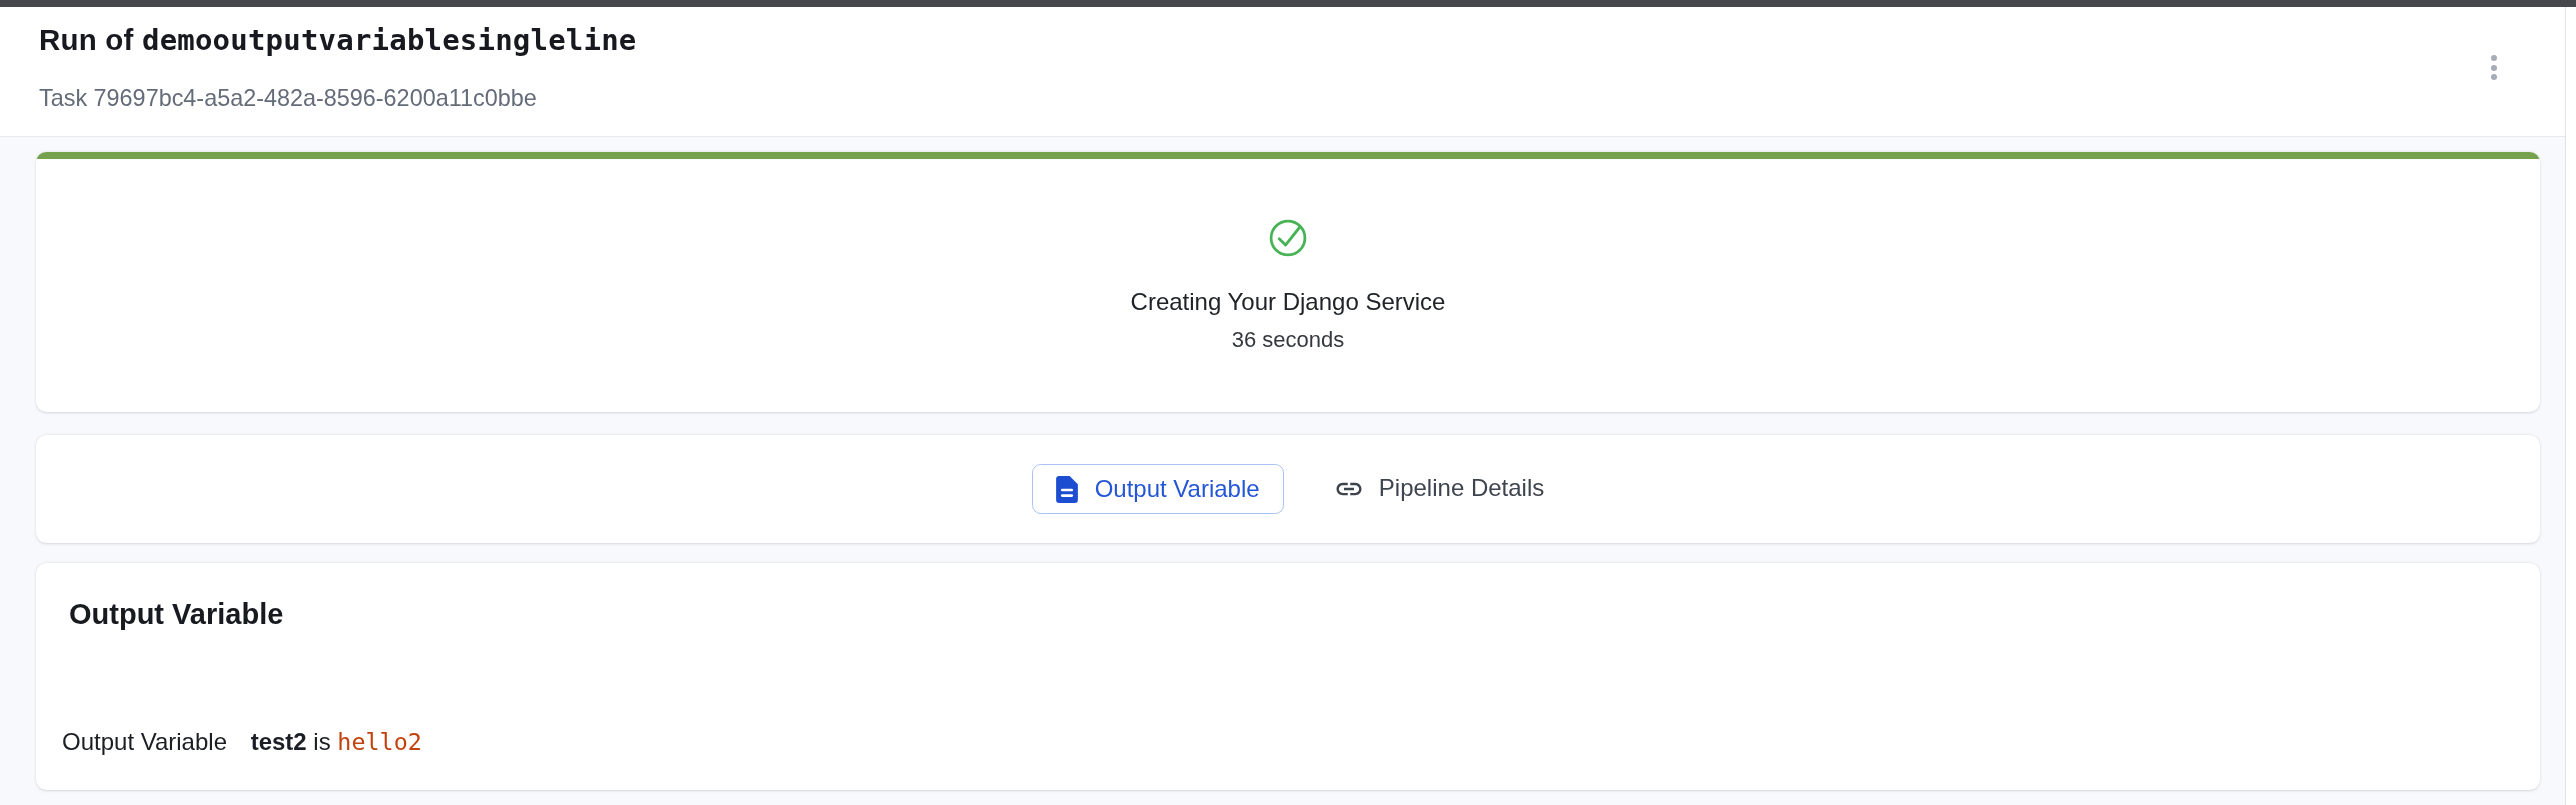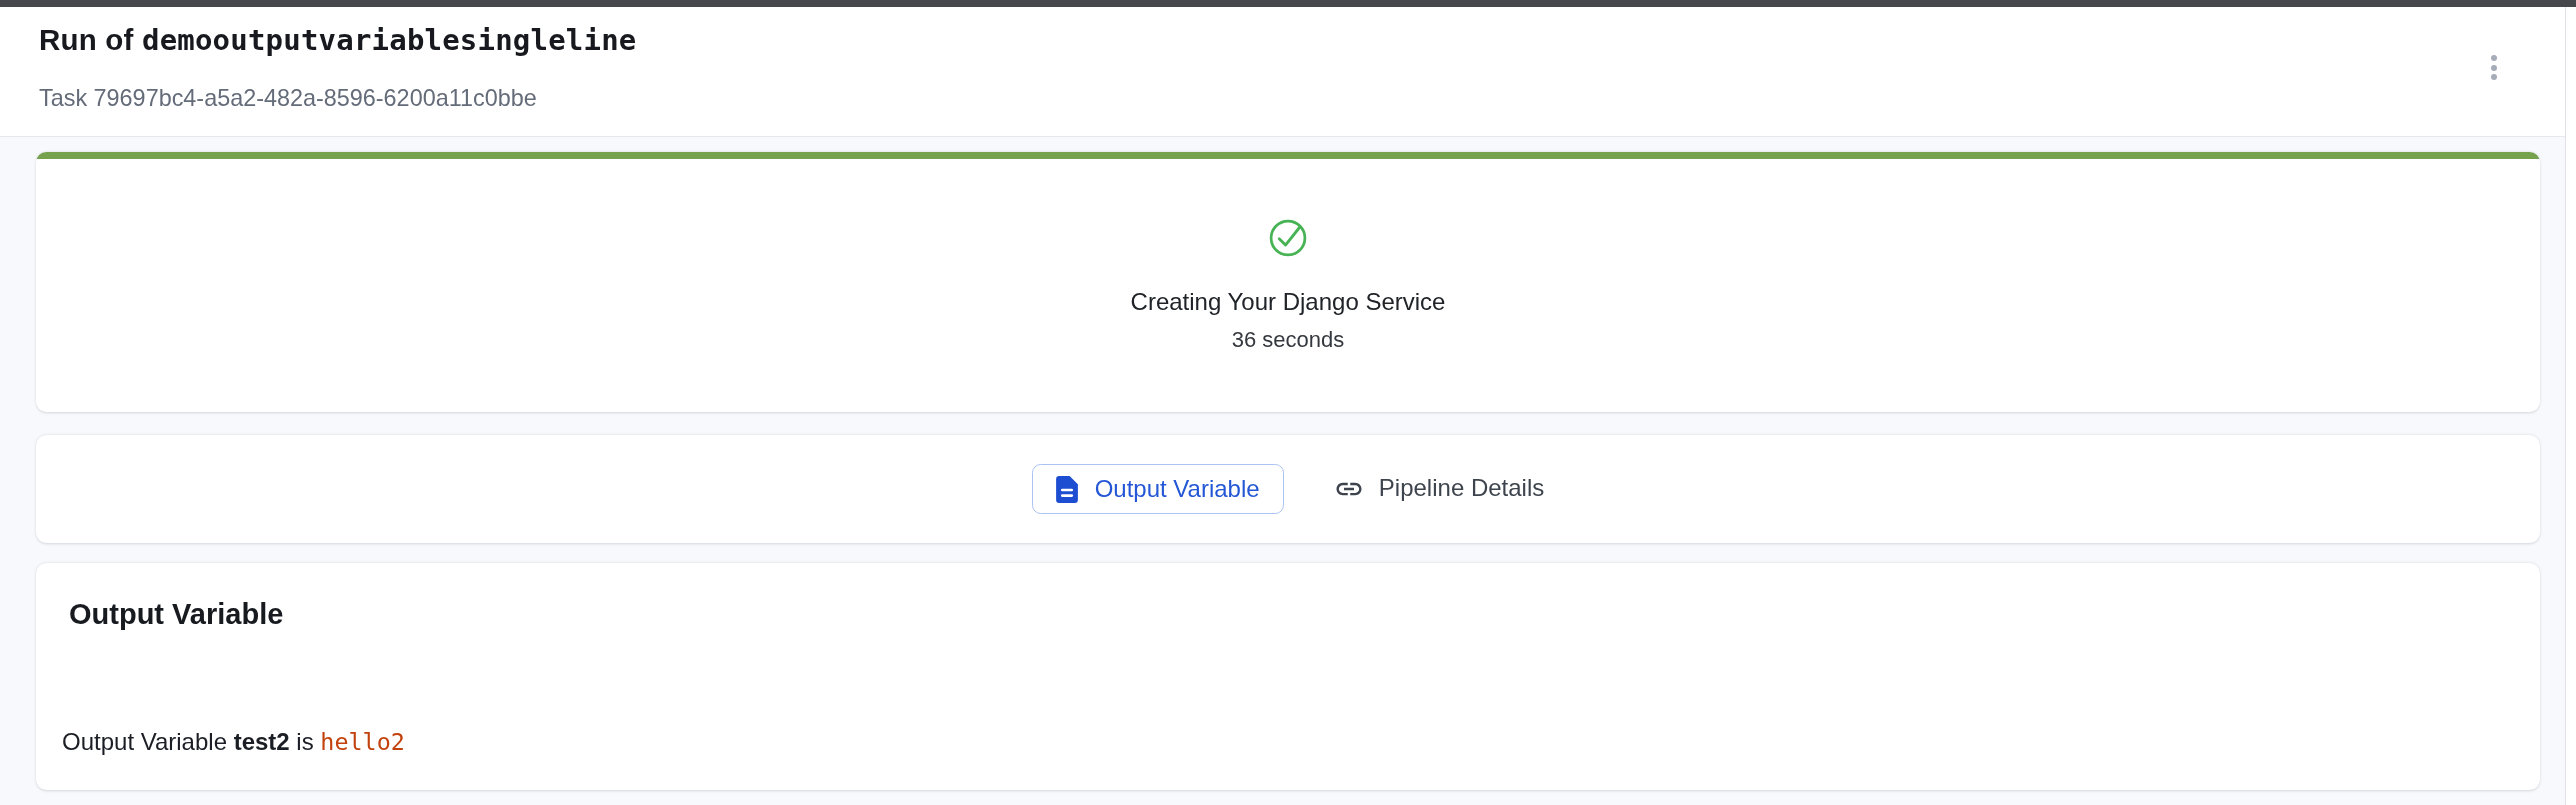--- a/index.html
+++ b/index.html
@@ -81,21 +81,21 @@
     font-size: 24px; font-weight: 500; color: #3e444d; cursor: pointer;
   }
   .link-icon { width: 30px; height: 30px; }
 
   
   .output-card { margin-top: 20px; height: 227px; padding: 35px 35px 0 26px; }
   .output-card h2 {
     font-size: 29px; font-weight: 700; color: #171a1f; margin-left: 7px;
   }
   .output-line { margin-top: 97px; font-size: 24px; color: #1b1e24; }
-  .output-line strong { font-weight: 700; }
+  .output-line strong { font-weight: 700; margin-left: 17px; }
   .output-line code {
     font-family: "DejaVu Sans Mono", monospace; font-size: 23.4px; color: #c2410c;
   }
 </style>
 </head>
 <body style="background: rgb(248, 249, 252);">
 
 <div class="top-bar" style="background: rgb(70, 72, 75);"></div>
 
 <header>

